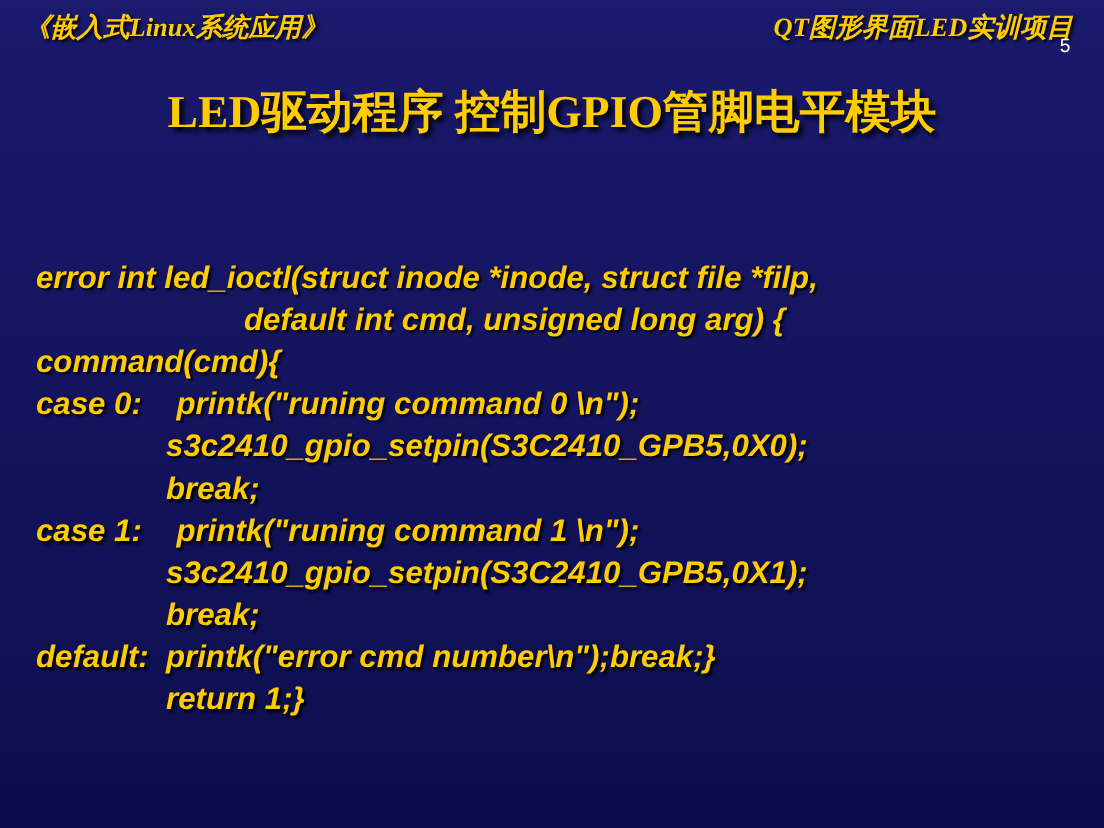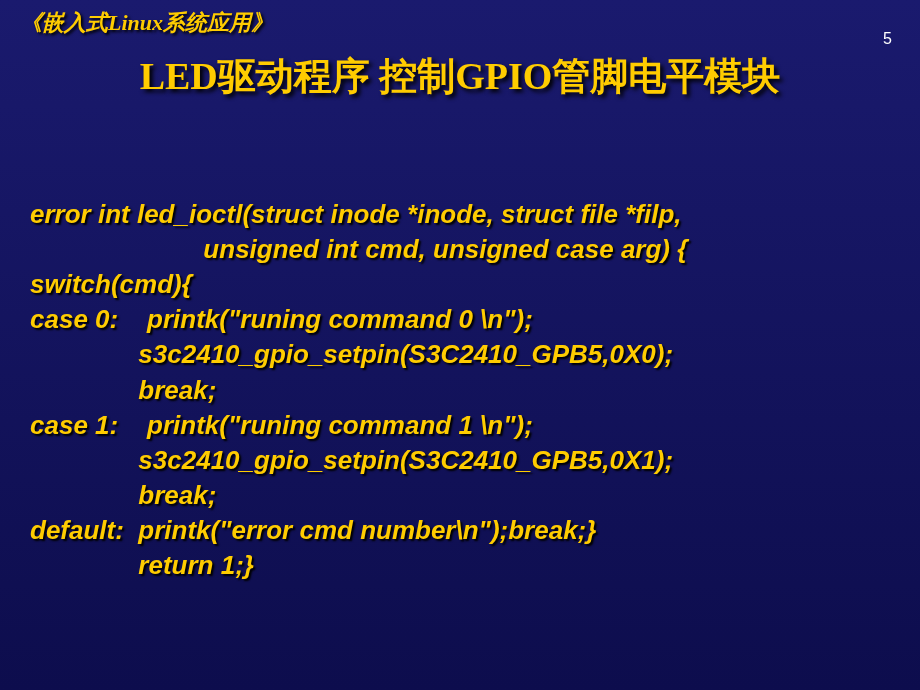--- a/index.html
+++ b/index.html
@@ -41,51 +41,52 @@
       right: 28px;
       color: #ffffff;
       font-size: 16px;
       font-family: Arial, sans-serif;
     }
     .title {
       text-align: center;
       color: #ffcc00;
       font-size: 38px;
       font-weight: bold;
-      margin-top: 13px;
+      margin-top: 30px;
       text-shadow: 3px 3px 4px #000;
       font-family: "SimSun", "Times New Roman", serif;
     }
     .code-block {
       margin: 60px 40px 0 30px;
       color: #ffcc00;
       font-size: 26px;
       font-weight: bold;
       font-style: italic;
       line-height: 1.35;
       font-family: Arial, "SimSun", sans-serif;
       text-shadow: 2px 2px 2px #000;
       white-space: pre;
     }
   </style>
 </head>
 <body>
 
 <div class="header">
   <div class="header-left">《嵌入式Linux系统应用》</div>
+  <div class="header-right">QT图形界面LED实训项目</div>
 </div>
 
 <div class="page-number">5</div>
 
 <div class="title">LED驱动程序  控制GPIO管脚电平模块</div>
 
 <div class="code-block">
 <span>error int led_ioctl(struct inode *inode, struct file *filp,</span>
-<span>                        unsigned int cmd, unsigned case arg) {</span>
-<span>switch(cmd){</span>
+<span>                        default int cmd, unsigned long arg) {</span>
+<span>command(cmd){</span>
 <span>case 0:    printk("runing command 0 \n");</span>
 <span>               s3c2410_gpio_setpin(S3C2410_GPB5,0X0);</span>
 <span>               break;</span>
 <span>case 1:    printk("runing command 1 \n");</span>
 <span>               s3c2410_gpio_setpin(S3C2410_GPB5,0X1);</span>
 <span>               break;</span>
 <span>default:  printk("error cmd number\n");break;}</span>
 <span>               return 1;}</span>
 </div>
 

